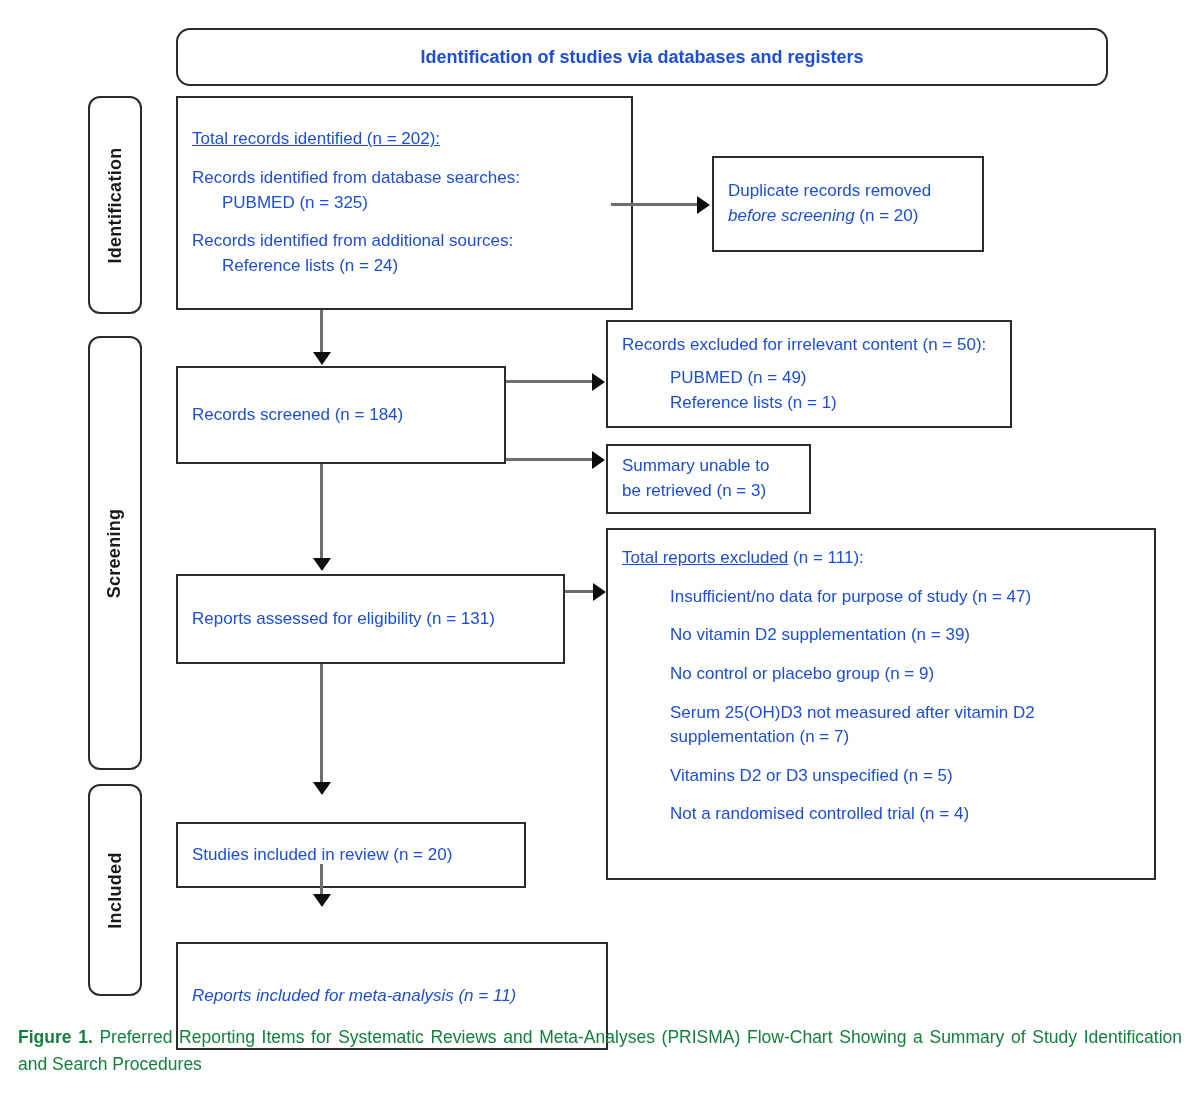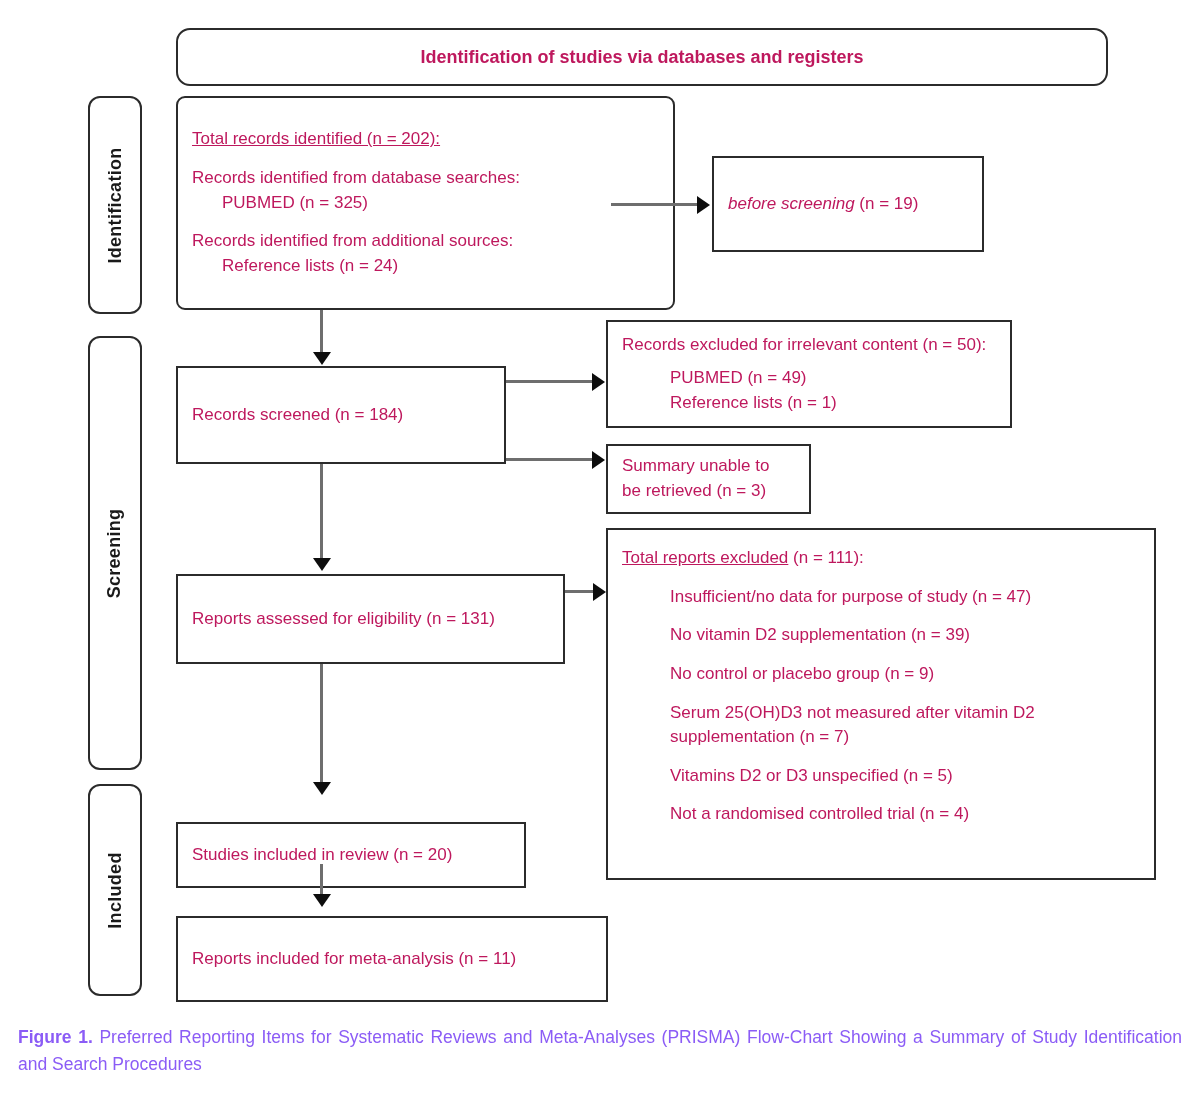--- a/index.html
+++ b/index.html
@@ -32,21 +32,21 @@
     flex-direction: column;
     justify-content: center;
   }
   .box.rounded {
     border-radius: 14px;
   }
   .box .inner {
     padding: 0 14px;
     font-size: 17px;
     line-height: 1.45;
-    color: #be185d;
+    color: #1d4ed8;
   }
   .box .inner.center {
     text-align: center;
     font-weight: bold;
     font-size: 18px;
   }
 
   
   .stage {
     position: absolute;
@@ -100,21 +100,21 @@
 
   
   #caption {
     position: absolute;
     left: 18px;
     top: 1024px;
     width: 1164px;
     font-size: 17.5px;
     line-height: 1.55;
     text-align: justify;
-    color: #8b5cf6;
+    color: #15803d;
   }
   #caption b { font-weight: bold; }
 </style>
 </head>
 <body>
 
 <div id="canvas">
 
   <div class="box rounded" style="left:176px; top:28px; width:932px; height:58px;">
     <div class="inner center">Identification of studies via databases and registers</div>
@@ -125,35 +125,36 @@
   </div>
 
   <div class="stage" style="left:88px; top:336px; width:54px; height:434px;">
     <span>Screening</span>
   </div>
 
   <div class="stage" style="left:88px; top:784px; width:54px; height:212px;">
     <span>Included</span>
   </div>
 
-  <div class="box" style="left:176px; top:96px; width:499px; height:214px;border-radius:9px;">
+  <div class="box" style="left:176px; top:96px; width:457px; height:214px;">
     <div class="inner">
       <span class="line u">Total records identified (n = 202):</span>
       <span class="gap"></span>
       <span class="line">Records identified from database searches:</span>
       <span class="line indent">PUBMED (n = 325)</span>
       <span class="gap"></span>
       <span class="line">Records identified from additional sources:</span>
       <span class="line indent">Reference lists (n = 24)</span>
     </div>
   </div>
 
   <div class="box" style="left:712px; top:156px; width:272px; height:96px;">
     <div class="inner">
-      <span class="line"><em class="it">before screening</em><span> (n = 19)</span></span>
+      <span class="line">Duplicate records removed</span>
+      <span class="line"><em class="it">before screening</em><span> (n = 20)</span></span>
     </div>
   </div>
 
   <div class="box" style="left:176px; top:366px; width:330px; height:98px;justify-content:center;">
     <div class="inner">
       <span class="line">Records screened (n = 184)</span>
     </div>
   </div>
 
   <div class="box" style="left:606px; top:320px; width:406px; height:108px;">
@@ -196,21 +197,21 @@
       <span class="line indent2">Not a randomised controlled trial (n = 4)</span>
     </div>
   </div>
 
   <div class="box" style="left:176px; top:822px; width:350px; height:66px;justify-content:center;">
     <div class="inner">
       <span class="line">Studies included in review (n = 20)</span>
     </div>
   </div>
 
-  <div class="box" style="left:176px; top:916px; width:432px; height:86px;">
+  <div class="box" style="left:176px; top:942px; width:432px; height:108px;font-style:italic;">
     <div class="inner">
       <span class="line">Reports included for meta-analysis (n = 11)</span>
     </div>
   </div>
 
   <div class="conn h" style="left:611px; top:203px; width:88px;"></div>
   <div class="arrow-right" style="left:697px; top:195.5px;"></div>
 
   <div class="conn v" style="left:320px; top:310px; height:44px;"></div>
   <div class="arrow-down" style="left:312.5px; top:352px;"></div>

